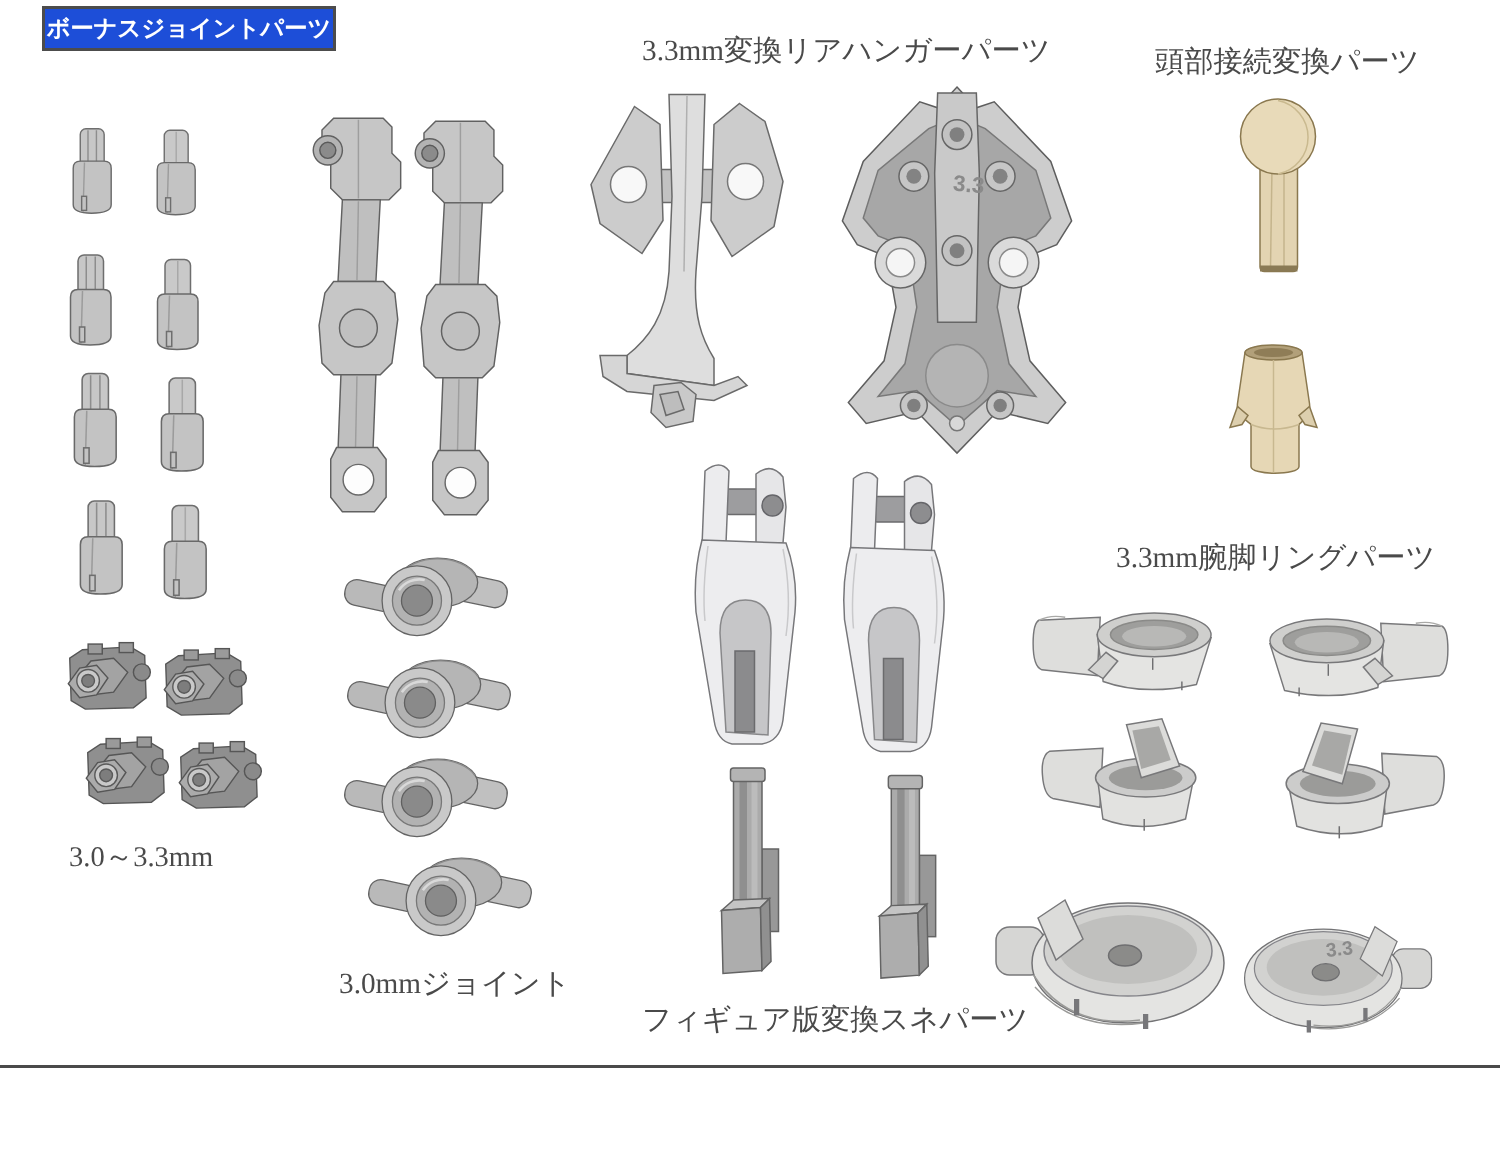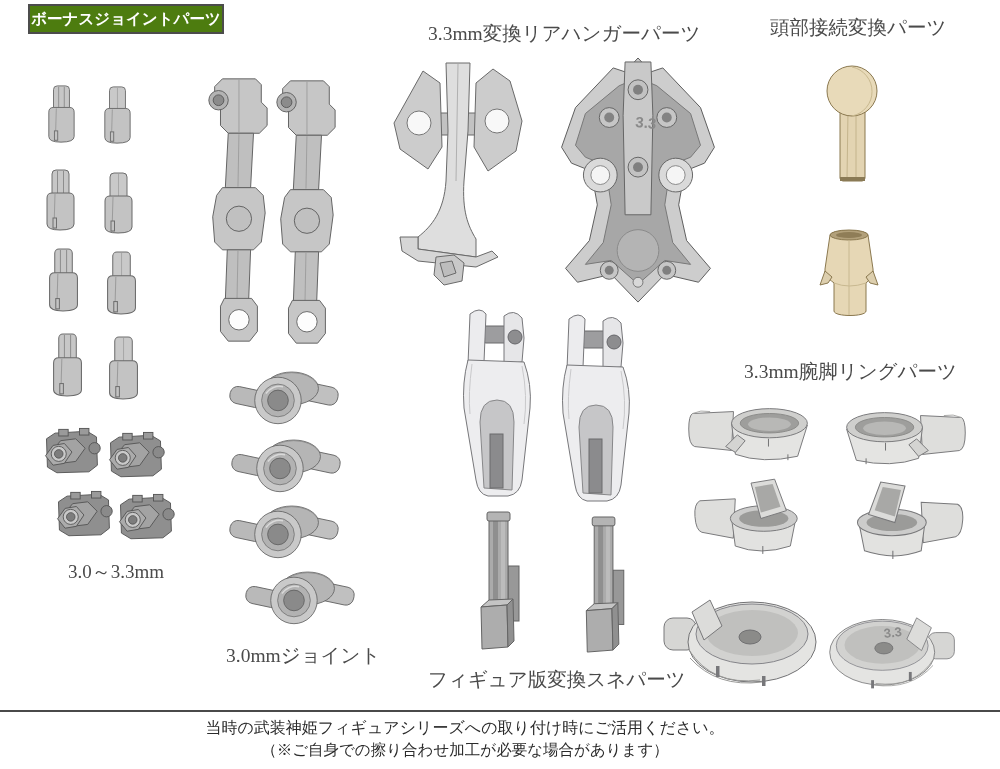--- a/index.html
+++ b/index.html
@@ -2,30 +2,30 @@
 <html><head>
 <meta charset="utf-8">
 <style>
   html,body{margin:0;padding:0;background:#ffffff;}
   #stage{
     position:relative;width:1000px;height:769px;background:#ffffff;overflow:hidden;
     font-family:"Liberation Serif","DejaVu Serif",serif;
   }
   .badge{
     position:absolute;left:28px;top:4px;width:196px;height:30px;
-    background:#4d7c0f;border:2px solid #4c4c4c;box-sizing:border-box;
+    background:#1d4ed8;border:2px solid #4c4c4c;box-sizing:border-box;
     color:#ffffff;font-weight:bold;font-size:15.5px;
     display:flex;align-items:center;justify-content:center;white-space:nowrap;
   }
   .lbl{position:absolute;color:#4a4a4a;font-size:19.5px;white-space:nowrap;}
   .lbl.center{text-align:center;}
   .lbl-hanger{left:428px;top:20px;width:240px;}
-  .lbl-head{left:770px;top:14px;width:170px;}
+  .lbl-head{left:770px;top:27px;width:170px;}
   .lbl-ring{left:744px;top:358px;width:196px;}
-  .lbl-conv{left:68px;top:560px;line-height:23px;font-size:19px;}
+  .lbl-conv{left:46px;top:560px;line-height:23px;font-size:19px;}
   .lbl-30{left:226px;top:642px;width:130px;}
   .lbl-shin{left:428px;top:666px;width:230px;}
   .divider{position:absolute;left:0;top:710px;width:1000px;height:2px;background:#4a4a4a;}
   .footer{position:absolute;left:0;top:716px;width:930px;text-align:center;color:#2b2b2b;}
   .footer .f1{font-size:16px;line-height:23px;}
   .footer .f2{font-size:15.5px;line-height:21px;}
   svg.canvas{position:absolute;left:0;top:0;}
   text.mold{font-family:"Liberation Sans","DejaVu Sans",sans-serif;font-weight:bold;fill:#8a8a8a;}
 </style>
 </head>
@@ -248,18 +248,14 @@
     </g>
 
     <use href="#p-disc" x="662" y="588" width="160" height="108"></use>
     <g transform="translate(956,608) scale(-0.82,0.82)">
       <use href="#p-disc" width="160" height="108"></use>
     </g>
     <text class="mold" x="893" y="637" font-size="13" text-anchor="middle" transform="rotate(-6 893 634)" fill="#8f8f8d">3.3</text>
   </svg>
 
   <div class="divider"></div>
-  <div class="footer">
-    <div class="f1">当時の武装神姫フィギュアシリーズへの取り付け時にご活用ください。</div>
-    <div class="f2">（※ご自身での擦り合わせ加工が必要な場合があります）</div>
-  </div>
 
 </div>
 
 </body></html>

